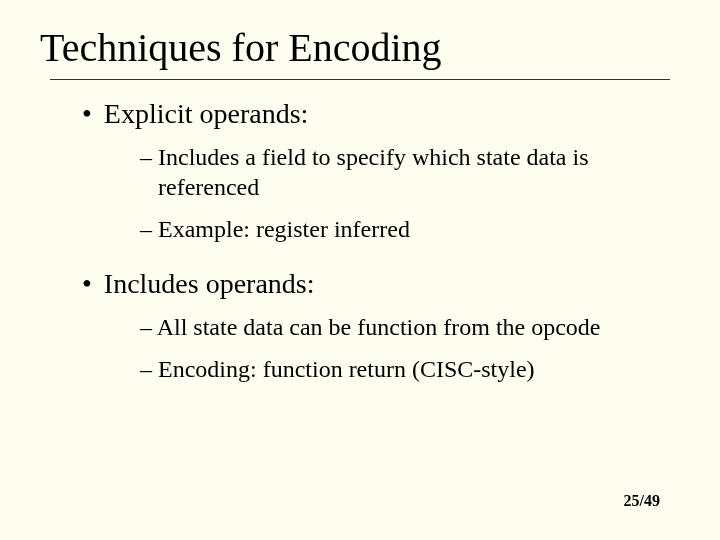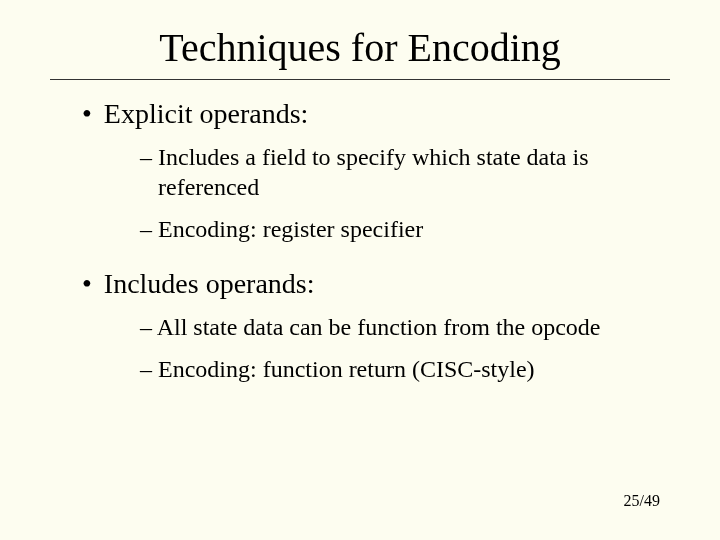--- a/index.html
+++ b/index.html
@@ -6,21 +6,21 @@
     body {
       width: 720px;
       height: 540px;
       background: #fdfdf0;
       font-family: "Times New Roman", Times, serif;
       color: #000;
       padding: 20px 40px 20px 40px;
       position: relative;
     }
     .title {
-      text-align: center;
+      text-align: left;
       font-size: 40px;
       line-height: 1.15;
       margin-top: 5px;
       margin-bottom: 8px;
     }
     .title-rule {
       border: none;
       border-top: 1px solid #333;
       margin: 0 10px 18px 10px;
     }
@@ -41,36 +41,36 @@
       text-indent: -18px;
       padding-left: 18px;
       margin-top: 12px;
     }
     .gap { height: 10px; }
     .page-num {
       position: absolute;
       bottom: 30px;
       right: 60px;
       font-size: 16px;
-      font-weight: normal;
+      font-weight: bold;
     }
   </style>
 </head>
 <body>
 
 <div class="title">
   <span>Techniques for Encoding</span><br>
 </div>
 <hr class="title-rule">
 
 <div class="bullet-1">
   <span class="dot">•</span><span>Explicit operands:</span>
 </div>
 <div class="bullet-2">– <span>Includes a field to specify which state data is referenced</span></div>
-<div class="bullet-2">– <span>Encoding: register specifier</span></div>
+<div class="bullet-2">– <span>Example: register inferred</span></div>
 
 <div class="gap"></div>
 
 <div class="bullet-1">
   <span class="dot">•</span><span>Includes operands:</span>
 </div>
 <div class="bullet-2">– <span>All state data can be function from the opcode</span></div>
 <div class="bullet-2">– <span>Encoding: function return (CISC-style)</span></div>
 
 <div class="page-num">25/49</div>

